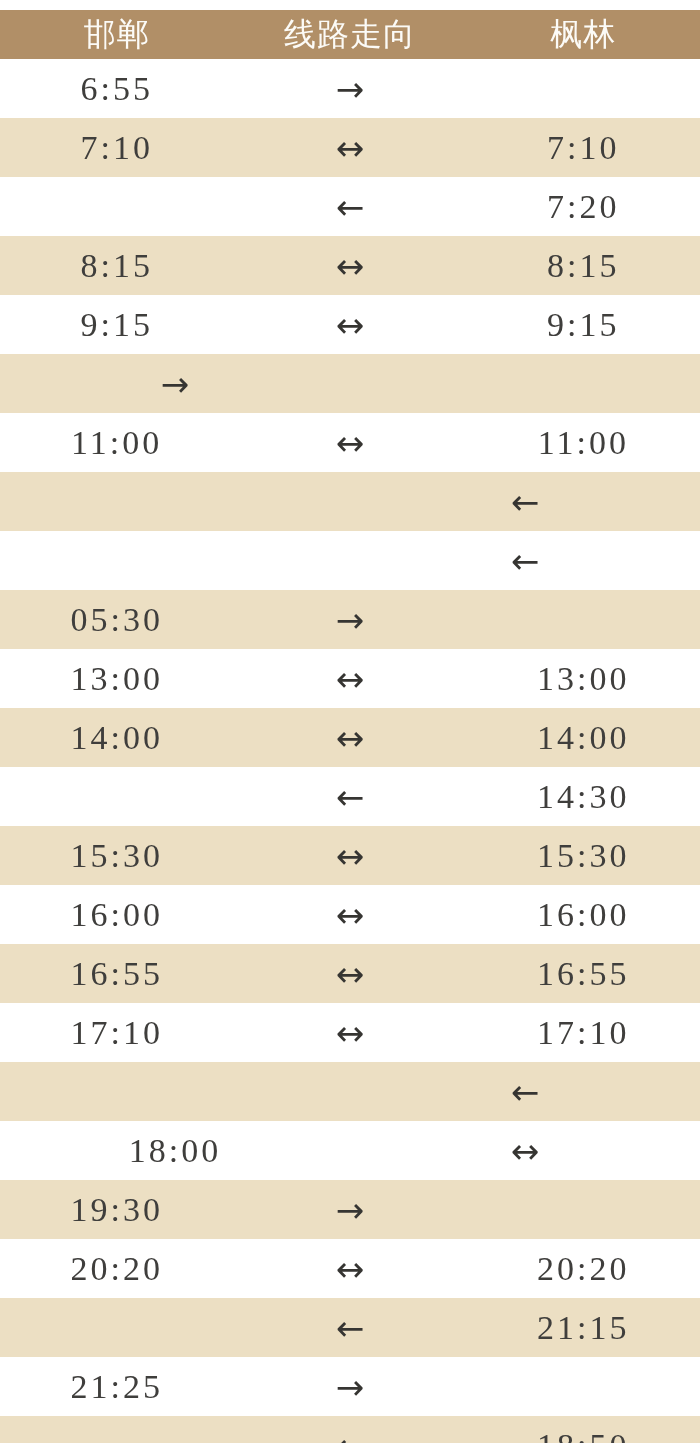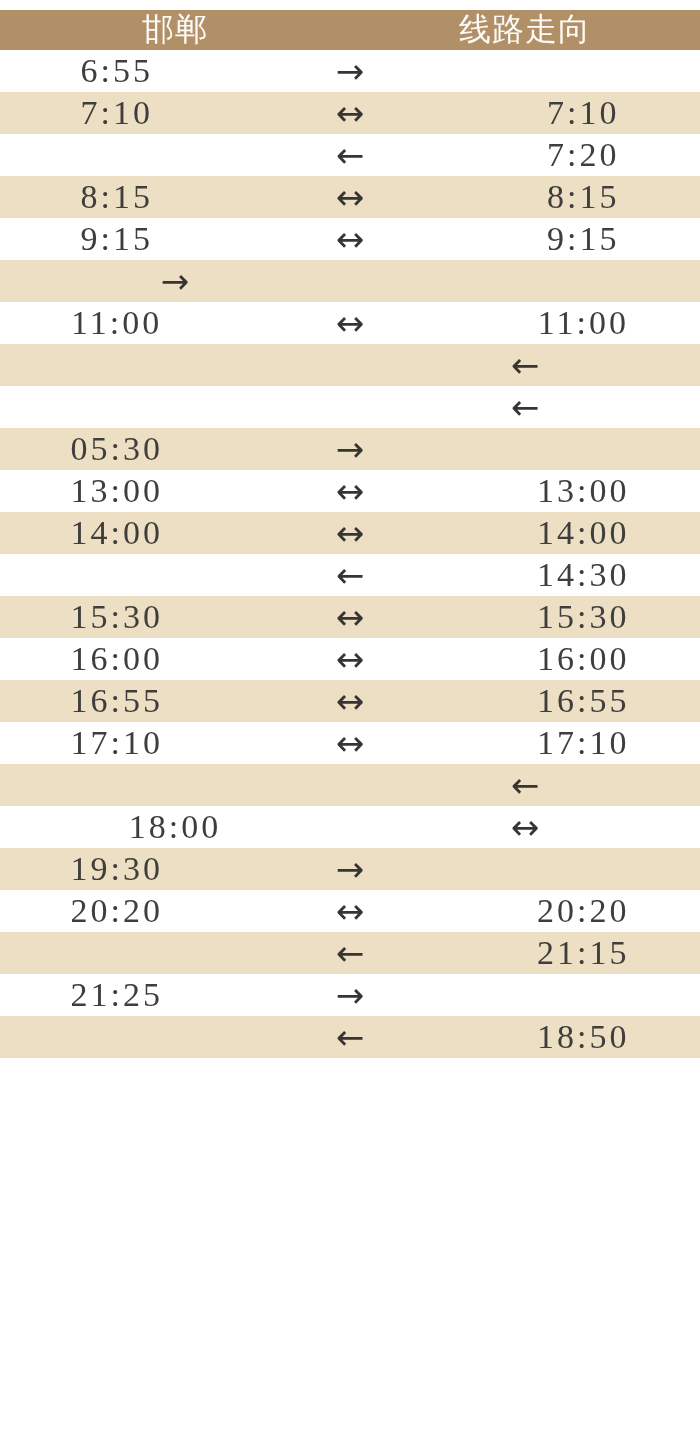--- a/index.html
+++ b/index.html
@@ -13,32 +13,32 @@
   }
   .timetable {
     width: 700px;
     padding: 10px 0;
     box-sizing: border-box;
     background: #ffffff;
   }
   .header-row {
     display: flex;
     align-items: center;
-    height: 40px;
+    height: 49px;
     background: #b18f67;
     color: #fcfbf7;
     font-size: 32px;
   }
   .header-row .cell {
     letter-spacing: 1px;
   }
   .row {
     display: flex;
     align-items: center;
-    height: 42px;
+    height: 59px;
     color: #3f3e3c;
     font-size: 34px;
   }
   #rows .row:nth-child(odd) {
     background: #ffffff;
   }
   #rows .row:nth-child(even) {
     background: #ecdfc3;
   }
   .cell {
@@ -57,20 +57,21 @@
     letter-spacing: 0;
   }
 </style>
 </head>
 <body>
 
 <div class="timetable">
   <div class="header-row">
     <div class="cell">邯郸</div>
     <div class="cell">线路走向</div>
+    <div class="cell">枫林</div>
   </div>
   <div id="rows">
   <div class="row">
     <div class="cell time">6:55</div>
     <div class="cell arrow">→</div>
     <div class="cell time"></div>
   </div>
 
   <div class="row">
     <div class="cell time">7:10</div>

